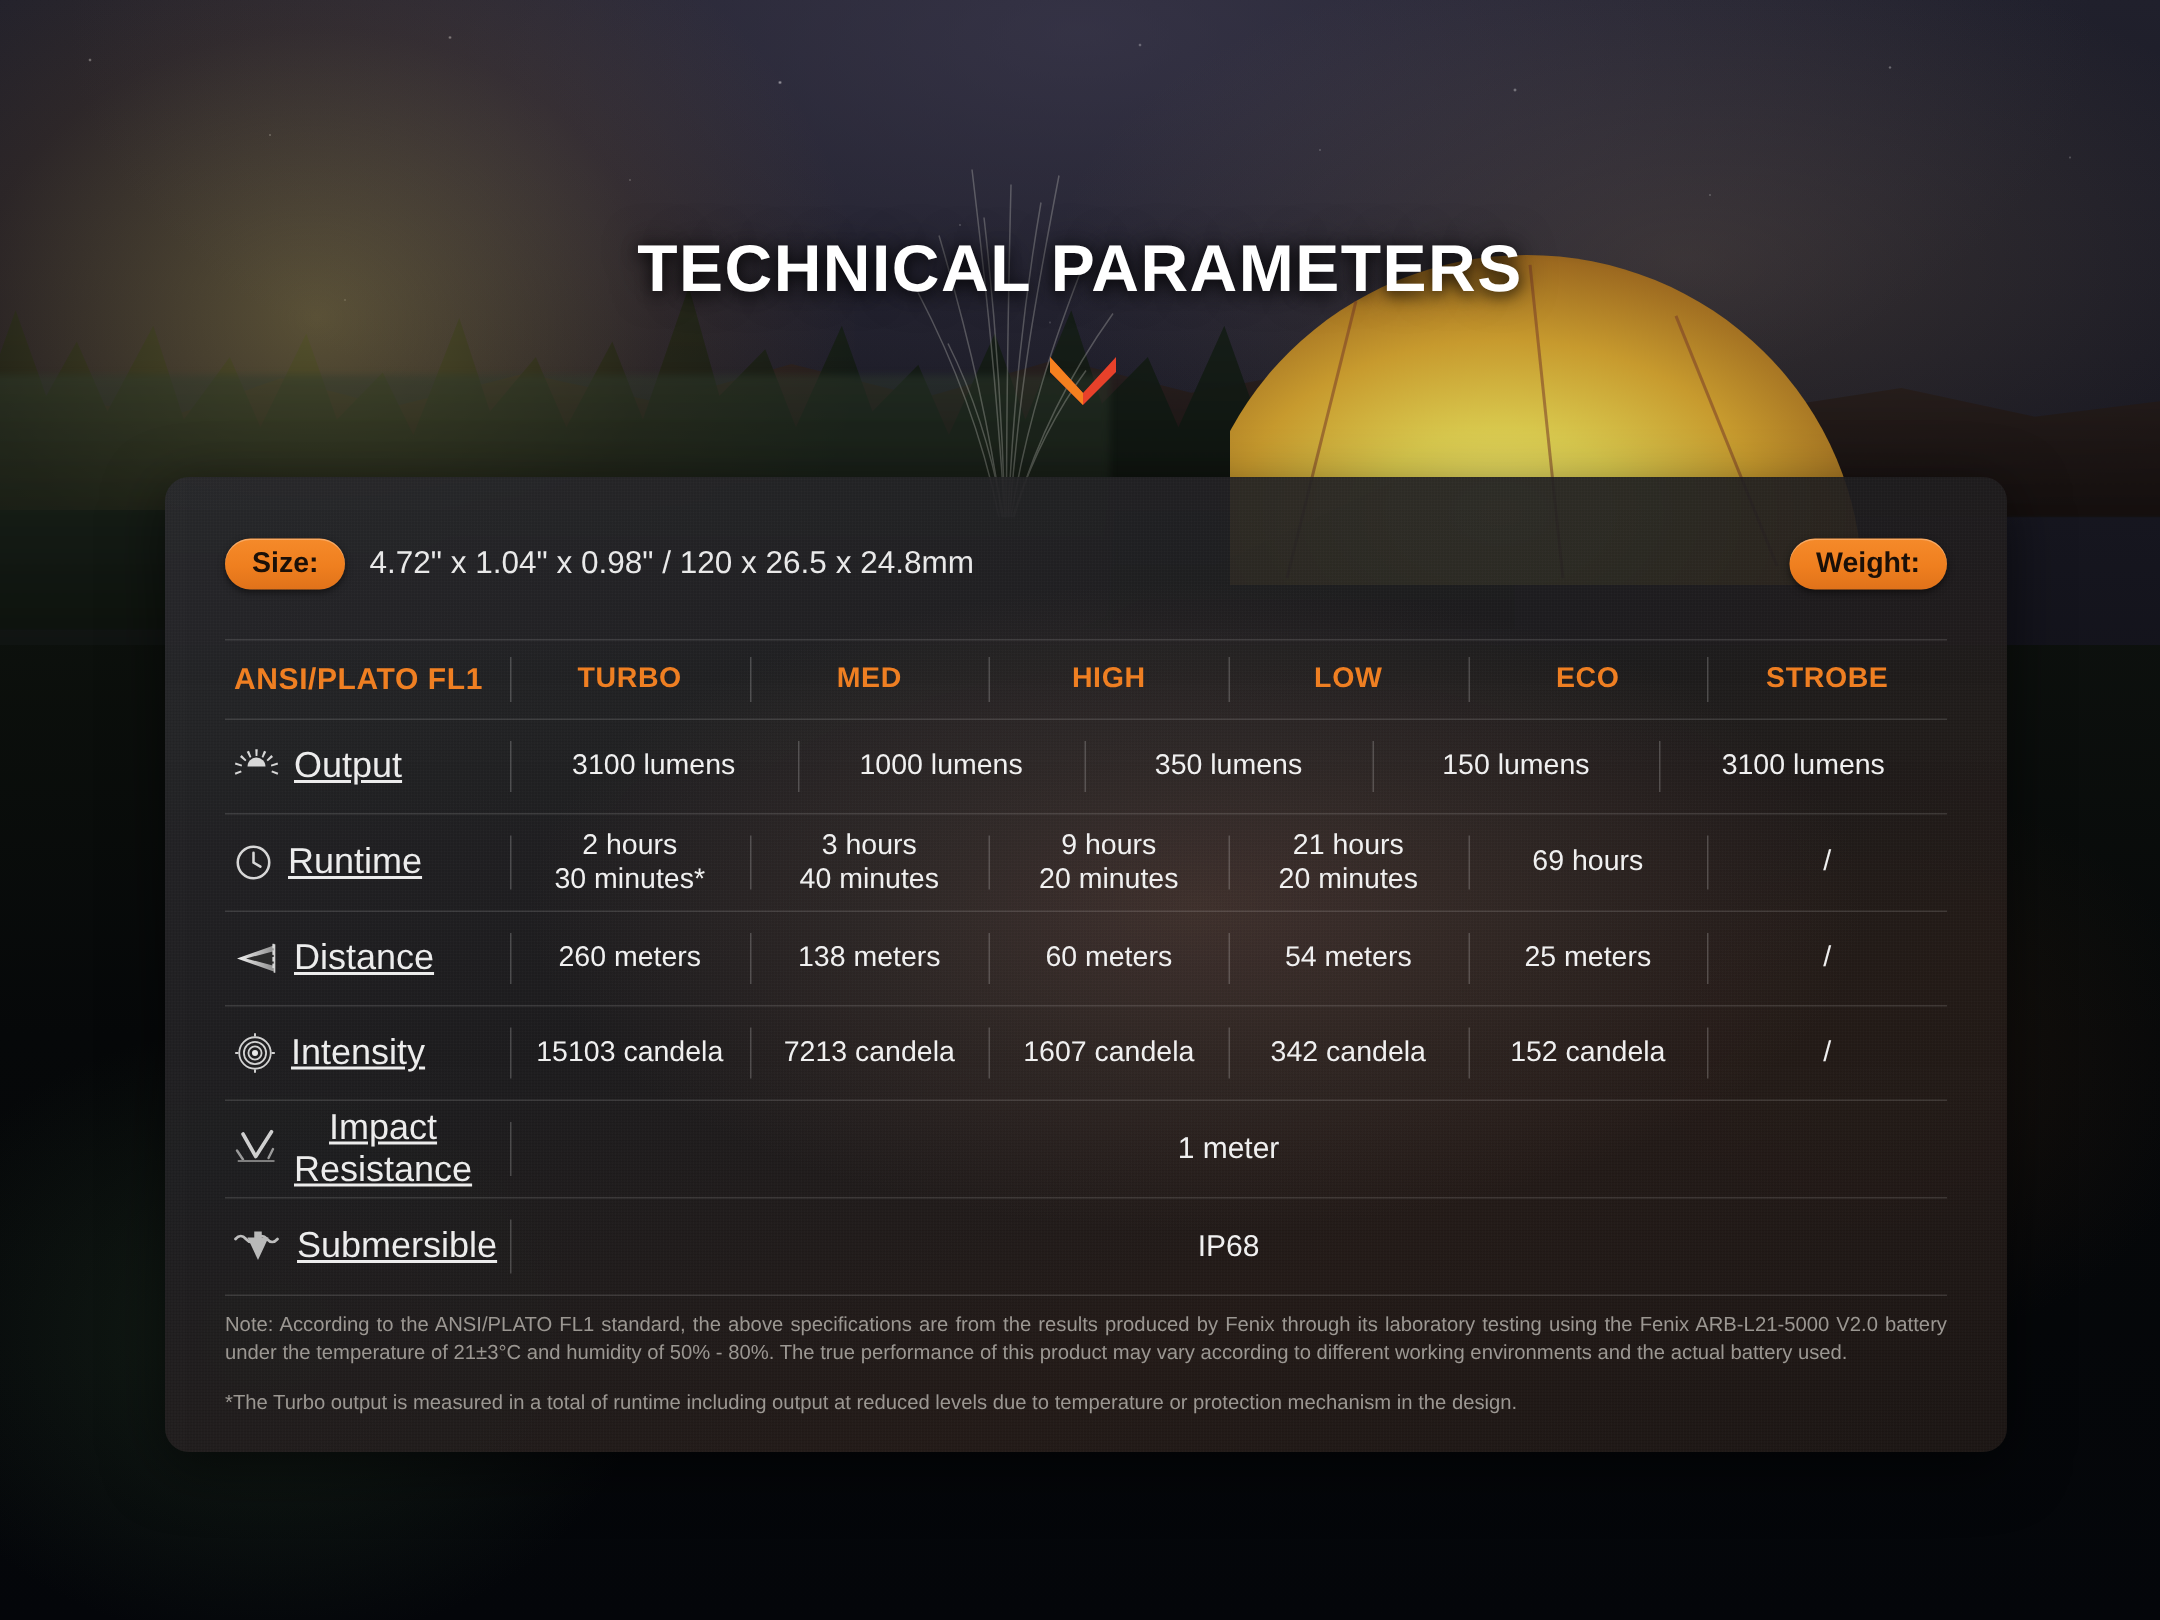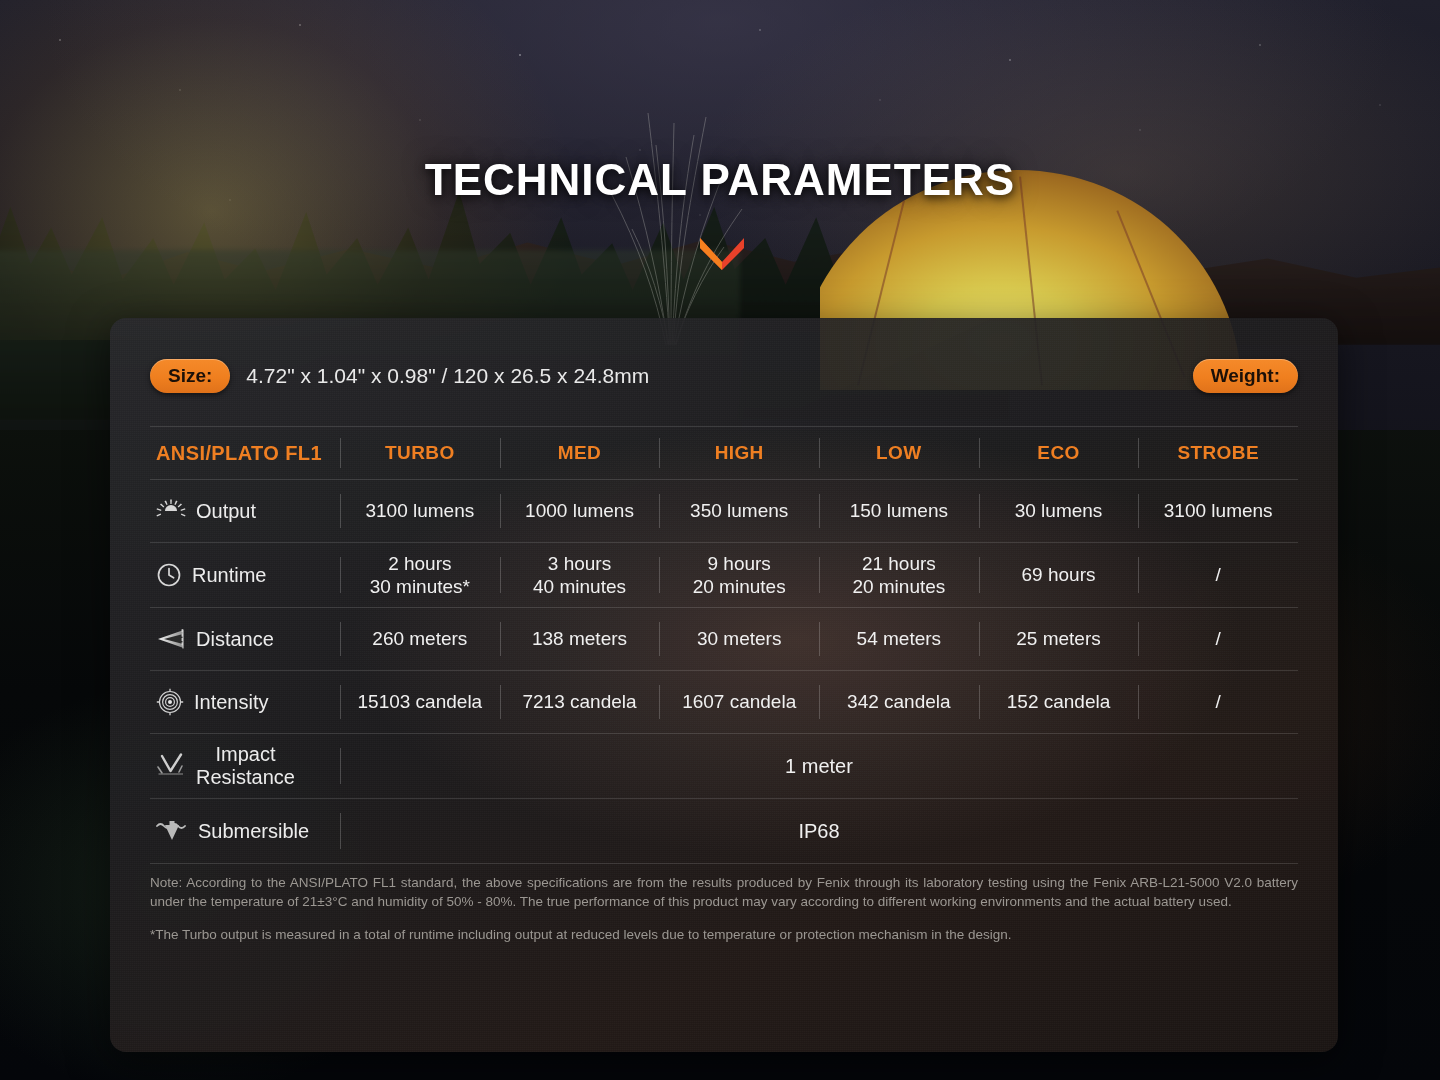--- a/index.html
+++ b/index.html
@@ -121,21 +121,21 @@
     text-shadow: 0 2px 10px rgba(0,0,0,.85), 0 0 24px rgba(0,0,0,.6);
   }
   .chevron {
     position: absolute; left: 698px; top: 236px; width: 48px; height: 34px;
   }
 
   
   .card {
     position: absolute;
     left: 110px; top: 318px;
-    width: 1228px; height: 734px;
+    width: 1228px; height: 650px;
     border-radius: 16px;
     background:
       radial-gradient(ellipse 620px 300px at 56% 44%, rgba(128,92,78,.34), rgba(0,0,0,0) 72%),
       linear-gradient(155deg, rgba(40,40,44,.92) 0%, rgba(30,29,31,.93) 42%, rgba(36,27,24,.93) 72%, rgba(28,22,20,.94) 100%);
     box-shadow: 0 10px 40px rgba(0,0,0,.55);
     overflow: hidden;
   }
   .card-noise {
     position: absolute; inset: 0;
     background-image:
@@ -209,21 +209,21 @@
     font-size: 19px;
     font-weight: bold;
     letter-spacing: .4px;
     height: 52px;
   }
   .trow.head .c-label { font-size: 20px; }
 
   .trow.body .cell { height: 62px; }
   .trow.tall .cell { height: 64px; }
 
-  .label-text { color: #ececec; font-size: 20px; font-weight: normal; }
+  .label-text { color: #ececec; font-size: 24px; font-weight: normal; text-decoration: underline; }
   .label-text.two-line { line-height: 1.15; }
 
   .icon { flex: 0 0 auto; display: inline-flex; align-items: center; justify-content: center; }
 
   .c-wide {
     flex: 1 1 0;
     justify-content: center;
     font-size: 20px;
   }
 
@@ -326,21 +326,20 @@
                 <path d="M25.4 14.6 L29.5 16.2 L29 17.5 L24.9 15.8 Z"></path>
               </g>
             </svg>
           </span>
           <span class="label-text">Output</span>
         </div>
         <div class="cell c-mode">3100 lumens</div>
         <div class="cell c-mode">1000 lumens</div>
         <div class="cell c-mode">350 lumens</div>
         <div class="cell c-mode">150 lumens</div>
-        <div class="cell c-mode">30 lumens</div>
         <div class="cell c-mode">3100 lumens</div>
       </div>
 
       <div class="trow body tall">
         <div class="cell c-label">
           <span class="icon">
             <svg width="26" height="26" viewBox="0 0 26 26">
               <circle cx="13" cy="13" r="10.5" fill="none" stroke="#d7d7d7" stroke-width="1.7"></circle>
               <path d="M13 6.5 L13 13 L17.6 15.8" fill="none" stroke="#d7d7d7" stroke-width="1.7" stroke-linecap="round"></path>
             </svg>
@@ -375,21 +374,21 @@
                 <rect x="25.6" y="5.6" width="1.3" height="3"></rect>
                 <rect x="25.6" y="10" width="1.3" height="3"></rect>
                 <rect x="25.6" y="14.4" width="1.3" height="3"></rect>
               </g>
             </svg>
           </span>
           <span class="label-text">Distance</span>
         </div>
         <div class="cell c-mode">260 meters</div>
         <div class="cell c-mode">138 meters</div>
-        <div class="cell c-mode">30 meters</div>
+        <div class="cell c-mode">60 meters</div>
         <div class="cell c-mode">54 meters</div>
         <div class="cell c-mode">25 meters</div>
         <div class="cell c-mode">/</div>
       </div>
 
       <div class="trow body">
         <div class="cell c-label">
           <span class="icon">
             <svg width="28" height="28" viewBox="0 0 28 28">
               <g fill="none" stroke="#d2d2d2">

